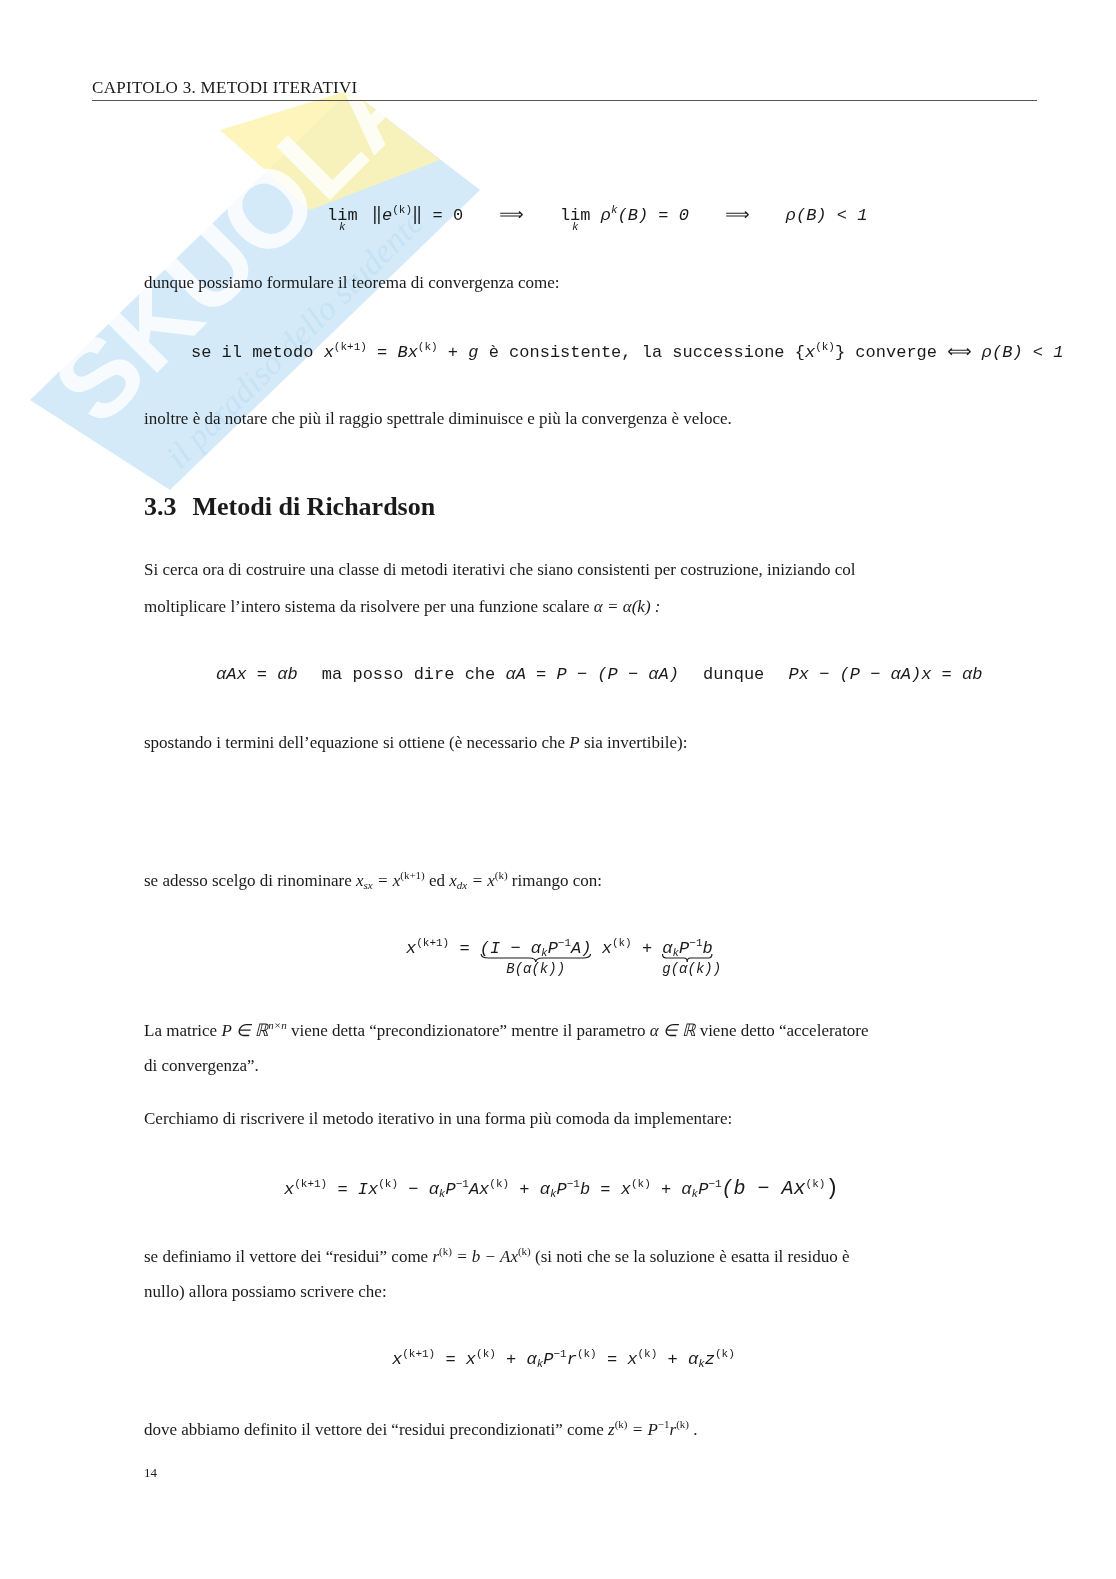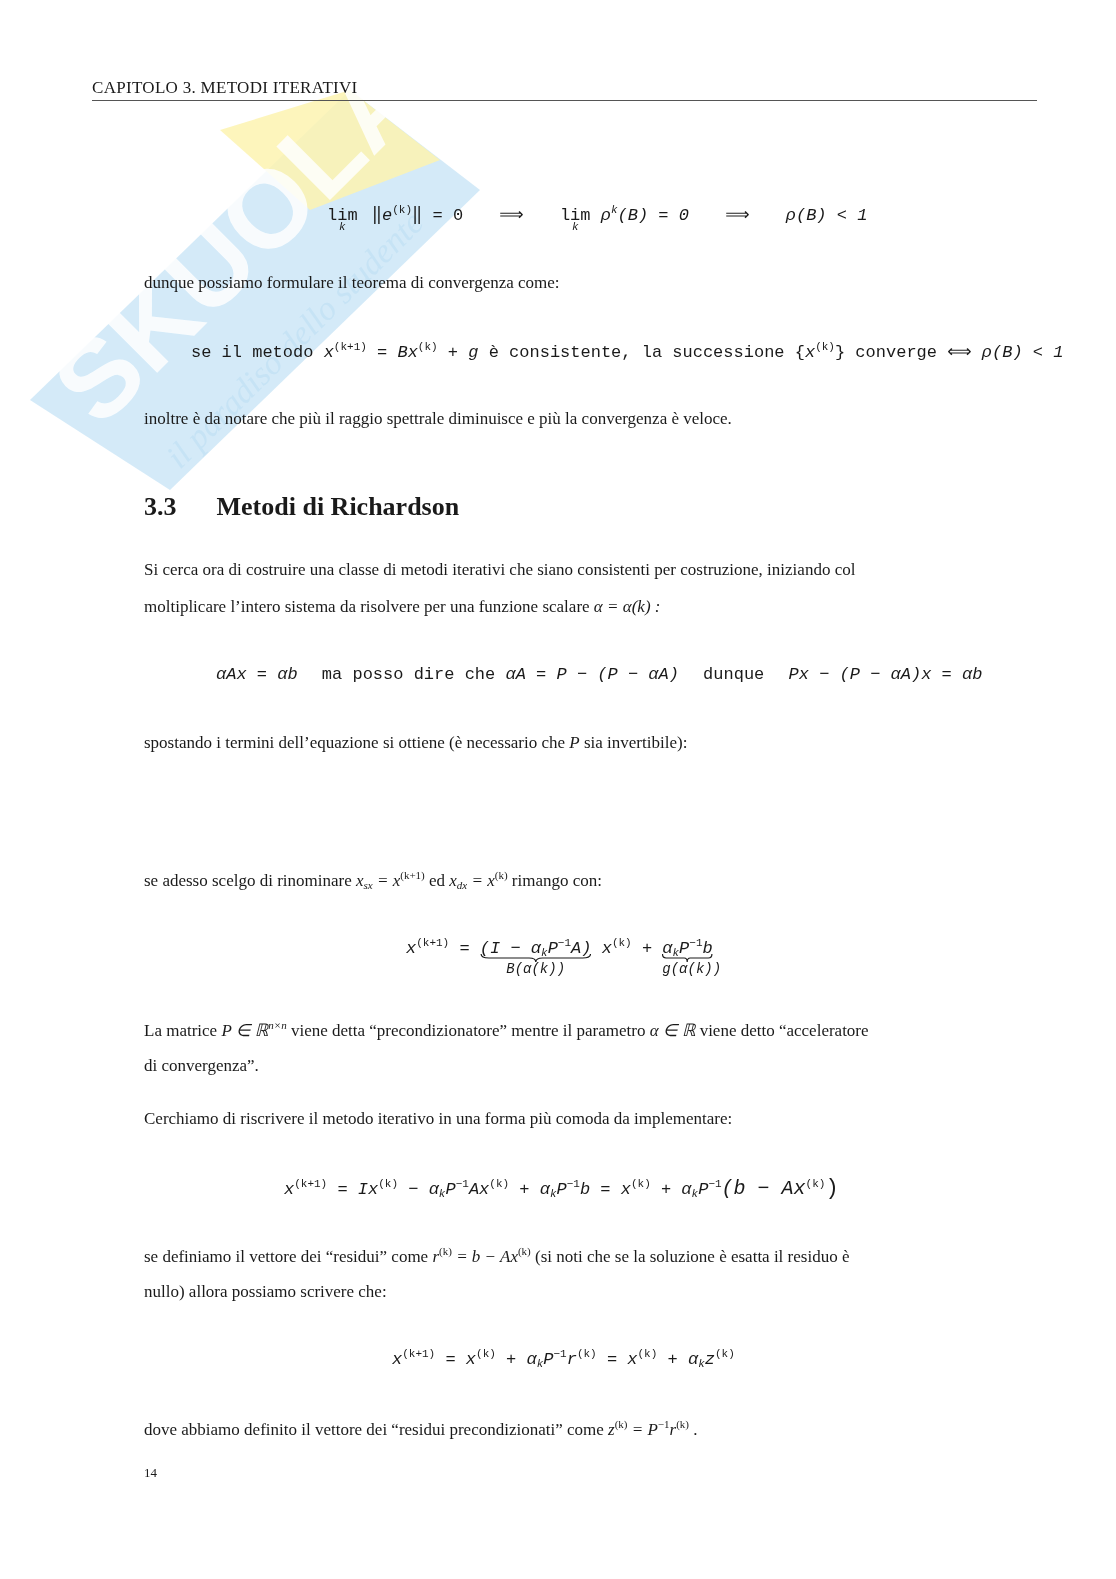--- a/index.html
+++ b/index.html
@@ -10,21 +10,21 @@
   .running-head { position:absolute; left:82px; top:78px; width:945px; font-size:17px;
                   font-family:"Liberation Serif", serif; letter-spacing:0.3px; }
   .head-rule { position:absolute; left:82px; top:100px; width:945px; height:1px; background:#555; }
   .p { position:absolute; left:134px; font-family:"Liberation Serif", serif; font-size:17px; white-space:nowrap; }
   .eq { position:absolute; font-family:Liberation Mono, monospace; font-size:17px; white-space:nowrap; }
   .m { font-style:italic; }
   sup { font-size:11px; vertical-align:7px; font-style:normal; }
   sub { font-size:11px; vertical-align:-3px; }
   .section { position:absolute; left:134px; top:492px; font-family:"Liberation Serif", serif;
              font-weight:bold; font-size:26px; }
-  .section .num { margin-right:40px; }
+  .section .num { margin-right:16px; }
   .page-number { position:absolute; left:134px; top:1465px; font-family:"Liberation Serif", serif; font-size:13px; }
   .brace-wrap { display:inline-block; position:relative; text-align:center; }
   .brace-label { position:absolute; left:0; right:0; top:24px; font-size:14px; font-style:italic; text-align:center; }
   .brace-svg { position:absolute; left:0; right:0; top:16px; height:10px; width:100%; }
   .limwrap { display:inline-block; position:relative; }
   .limsub { position:absolute; left:0; right:0; top:15px; font-size:11px; font-style:italic; text-align:center; }
 </style>
 </head>
 <body>
 

